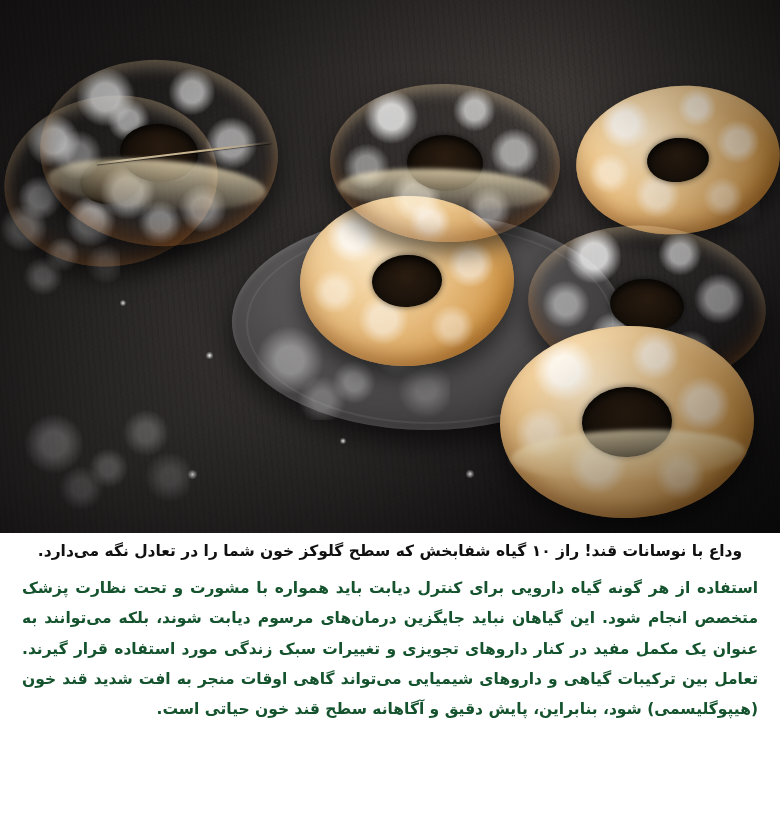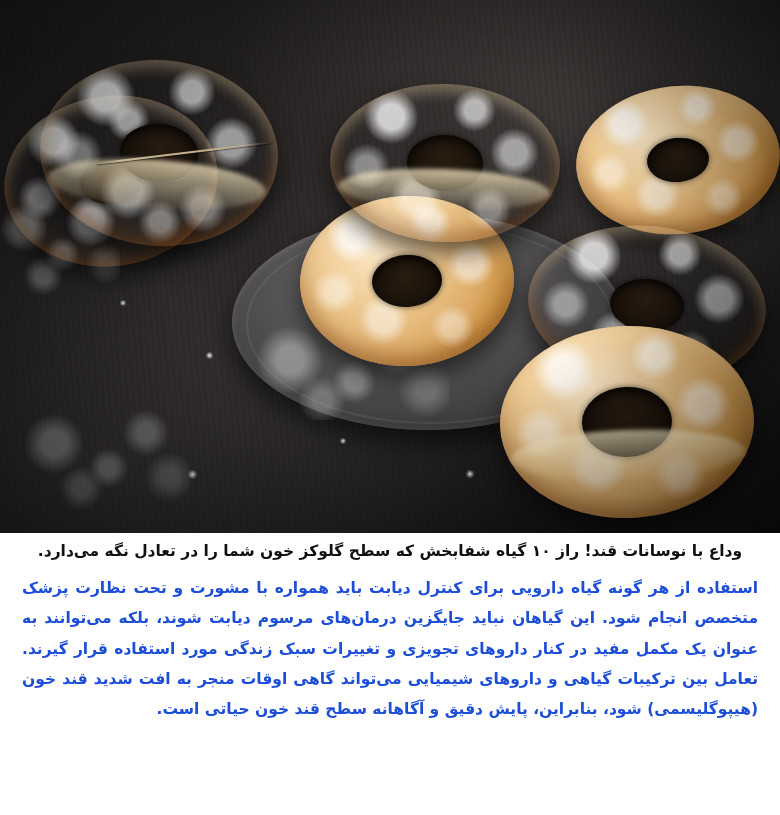--- a/index.html
+++ b/index.html
@@ -172,21 +172,21 @@
     color: #111111;
     text-align: center;
     line-height: 1.5;
     direction: rtl;
   }
   .body-text {
     margin-top: 10px;
     padding: 0 12px 6px 12px;
     font-size: 15.5px;
     font-weight: bold;
-    color: #1d4ed8;
+    color: #14532d;
     line-height: 1.95;
     text-align: justify;
     text-justify: inter-word;
     direction: rtl;
   }
   .body-text p {
     margin: 0;
   }
 </style>
 </head>

